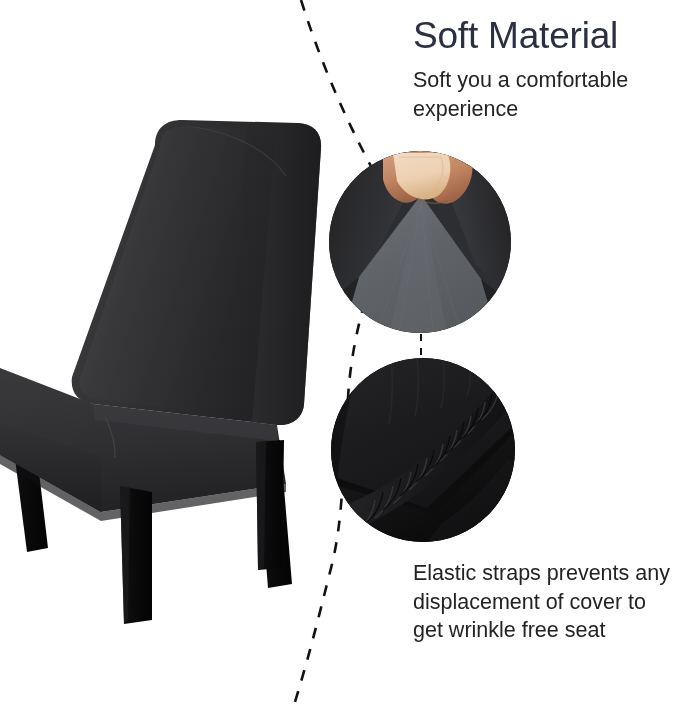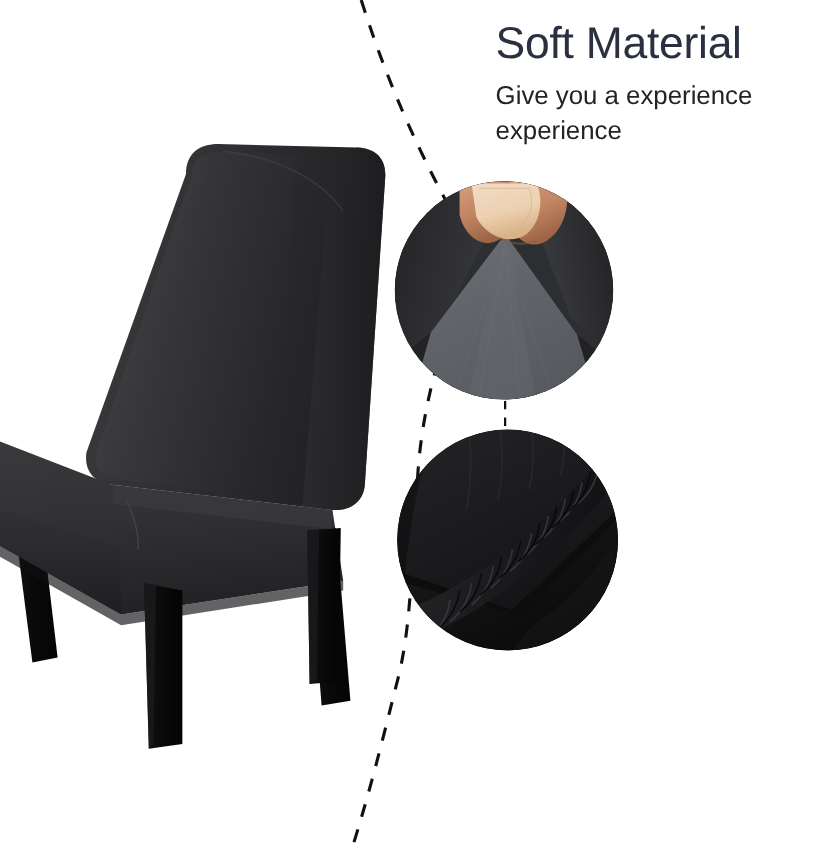--- a/index.html
+++ b/index.html
@@ -304,19 +304,20 @@
 
         <path d="M110 166 C134 150 158 126 178 100 L184 110 L184 184 L96 184 Z" fill="#1a1a1d" opacity="0.45"></path>
 
         <path d="M0 0 L30 0 C18 40 10 80 6 126 L0 124 Z" fill="#000" opacity="0.35"></path>
       </g>
     </svg>
   </div>
 
   <div class="text-block" id="text-soft">
     <h2 class="headline">Soft Material</h2>
-    <p class="subcopy">Give you a experience experience</p>
+    <p class="subcopy">Soft you a comfortable experience</p>
   </div>
 
   <div class="text-block" id="text-elastic">
+    <p class="subcopy">Elastic straps prevents any displacement of cover to get wrinkle free seat</p>
   </div>
 
 </div>
 
 </body></html>

